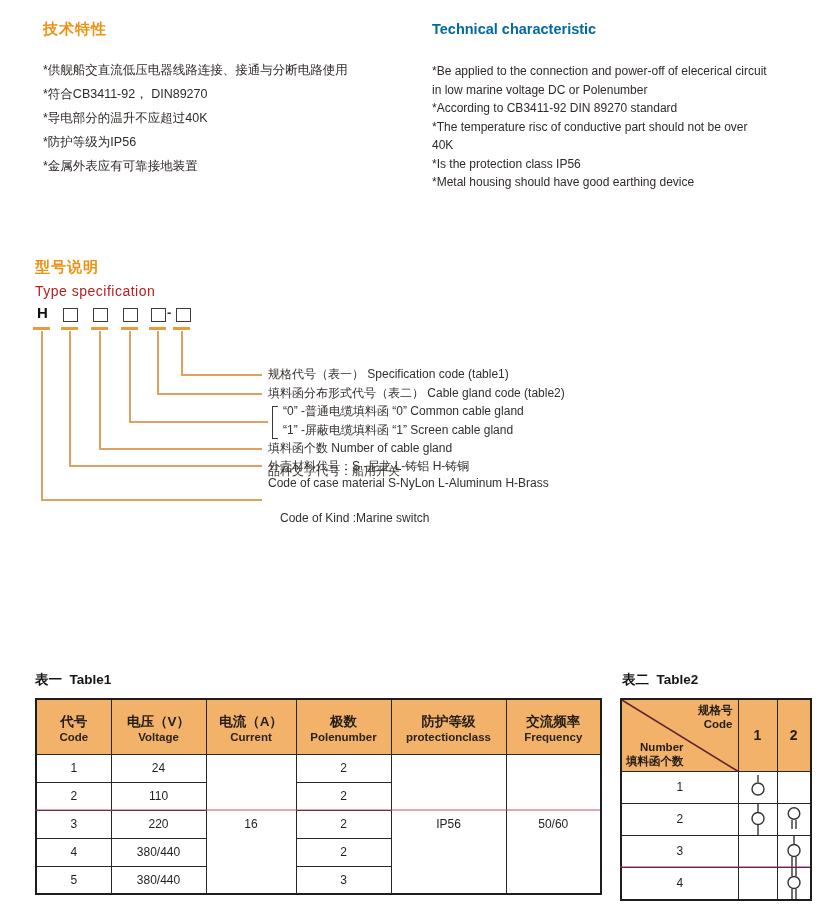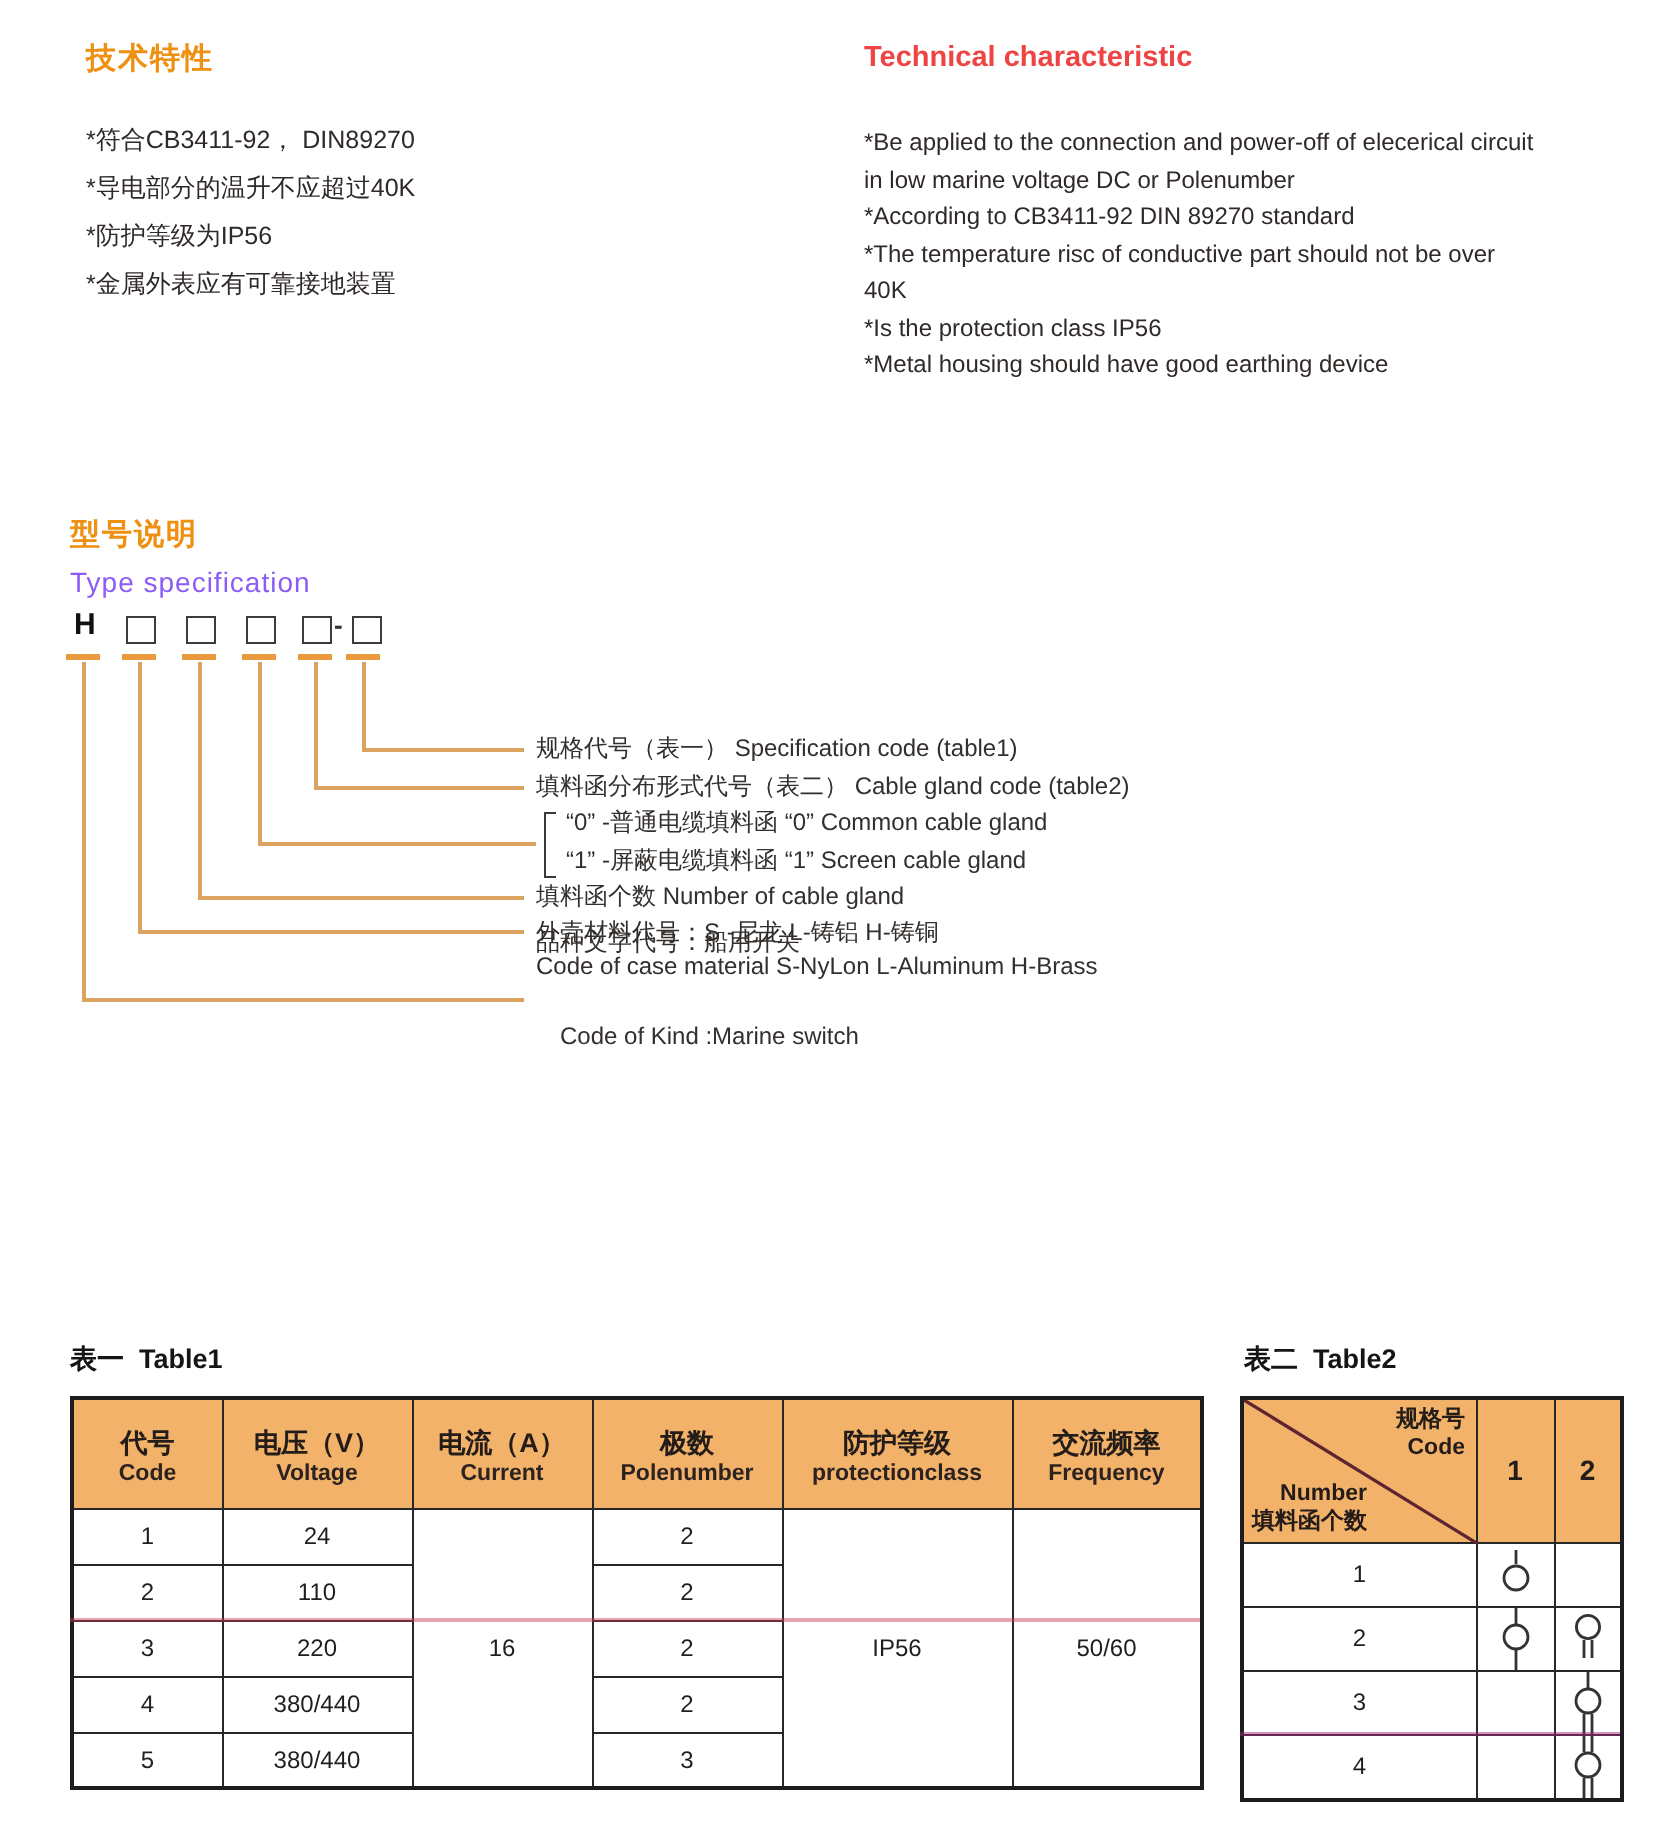--- a/index.html
+++ b/index.html
@@ -1,22 +1,22 @@
 <!DOCTYPE html>
 <html><head>
 <meta charset="utf-8">
 <style>
   html,body{margin:0;padding:0;}
   body{width:830px;height:923px;background:#ffffff;font-family:"Liberation Sans","DejaVu Sans",sans-serif;color:#2a2a2a;position:relative;overflow:hidden;}
   .abs{position:absolute;}
   .sec-title-orange{color:#ee9112;font-weight:bold;font-size:15px;letter-spacing:1px;}
-  .en-sec-title{color:#ef4444;font-weight:bold;font-size:14.5px;letter-spacing:0;}
+  .en-sec-title{color:#0369a1;font-weight:bold;font-size:14.5px;letter-spacing:0;}
   .zh-item{font-size:12.5px;line-height:24px;white-space:nowrap;color:#2f2a28;}
   .en-line{font-size:12px;line-height:18.5px;white-space:nowrap;color:#2f2a28;}
-  .black-sub{font-size:14px;color:#8b5cf6;letter-spacing:0.5px;}
+  .black-sub{font-size:14px;color:#b91c1c;letter-spacing:0.5px;}
   .code-h{font-size:15px;font-weight:bold;color:#111;}
   .sq{width:13px;height:12px;border:1.6px solid #3c3c3c;display:inline-block;}
   .dash{font-size:13px;font-weight:bold;color:#333;}
   .tick{height:2.6px;background:#e89a3c;position:absolute;}
   .vline{width:2px;background:#dba35f;position:absolute;}
   .hline{height:2px;background:#dba35f;position:absolute;}
   .speclabel{font-size:12px;line-height:14px;white-space:nowrap;color:#332f2d;}
   .bracket{position:absolute;border-left:1.6px solid #3a3a3a;border-top:1.6px solid #3a3a3a;border-bottom:1.6px solid #3a3a3a;width:5px;}
   .tbl-title{font-size:13.5px;font-weight:bold;color:#151515;white-space:nowrap;}
   table.dtable{border-collapse:collapse;table-layout:fixed;}
@@ -36,20 +36,21 @@
   .symtd svg{display:block;margin:0 auto;}
   .redline{position:absolute;height:1.6px;}
 </style>
 </head>
 <body>
 
 <div>
 
   <div class="abs sec-title-orange" style="left:43px;top:20px">技术特性</div>
   <div class="abs" style="left:43px;top:58px">
+    <div class="zh-item">*供舰船交直流低压电器线路连接、接通与分断电路使用</div>
     <div class="zh-item">*符合CB3411-92，  DIN89270</div>
     <div class="zh-item">*导电部分的温升不应超过40K</div>
     <div class="zh-item">*防护等级为IP56</div>
     <div class="zh-item">*金属外表应有可靠接地装置</div>
   </div>
 
   <div class="abs en-sec-title" style="left:432px;top:21px">Technical characteristic</div>
   <div class="abs" style="left:432px;top:62px">
     <div class="en-line">*Be applied to the connection and power-off of elecerical circuit</div>
     <div class="en-line">in low marine voltage DC or Polenumber</div>

